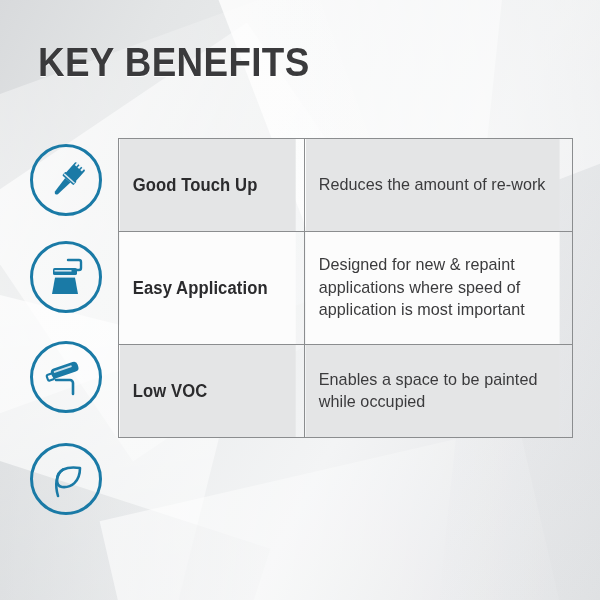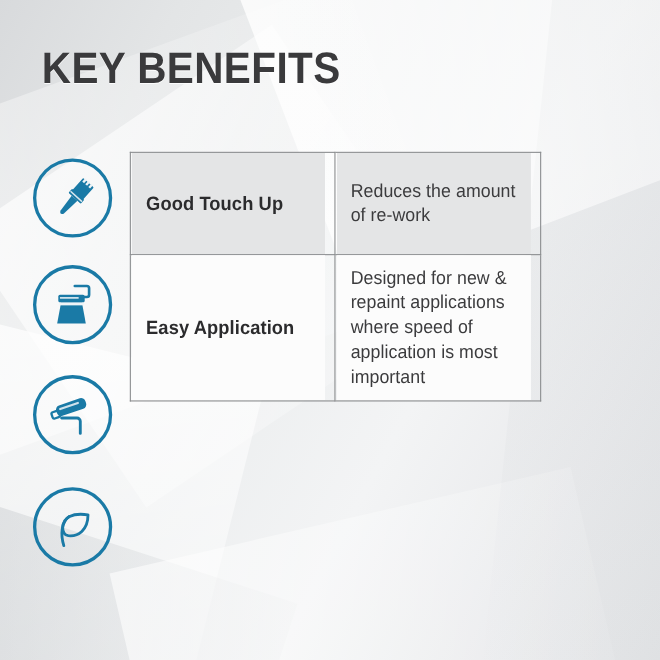--- a/index.html
+++ b/index.html
@@ -108,21 +108,21 @@
     align-items: center;
     justify-content: center;
   }
   .icon-badge svg { display: block; }
 
   
   .benefits-table {
     position: absolute;
     left: 118px;
     top: 138px;
-    width: 374px;
+    width: 455px;
     border-collapse: collapse;
     border: 1px solid #8b8d8f;
     table-layout: fixed;
   }
   .benefits-table td {
     border: 1px solid #8b8d8f;
     padding: 10px 14px;
     vertical-align: middle;
     color: #2b2b2d;
   }
@@ -219,16 +219,20 @@
   <table class="benefits-table">
     <tbody>
       <tr class="shaded row-h1">
         <td class="benefit-name">Good Touch Up</td>
         <td class="benefit-desc">Reduces the amount of re-work</td>
       </tr>
       <tr class="plain row-h3">
         <td class="benefit-name">Easy Application</td>
         <td class="benefit-desc">Designed for new &amp; repaint applications where speed of application is most important</td>
       </tr>
+      <tr class="shaded row-h4">
+        <td class="benefit-name">Low VOC</td>
+        <td class="benefit-desc">Enables a space to be painted while occupied</td>
+      </tr>
     </tbody>
   </table>
 
 </div>
 
 </body></html>

